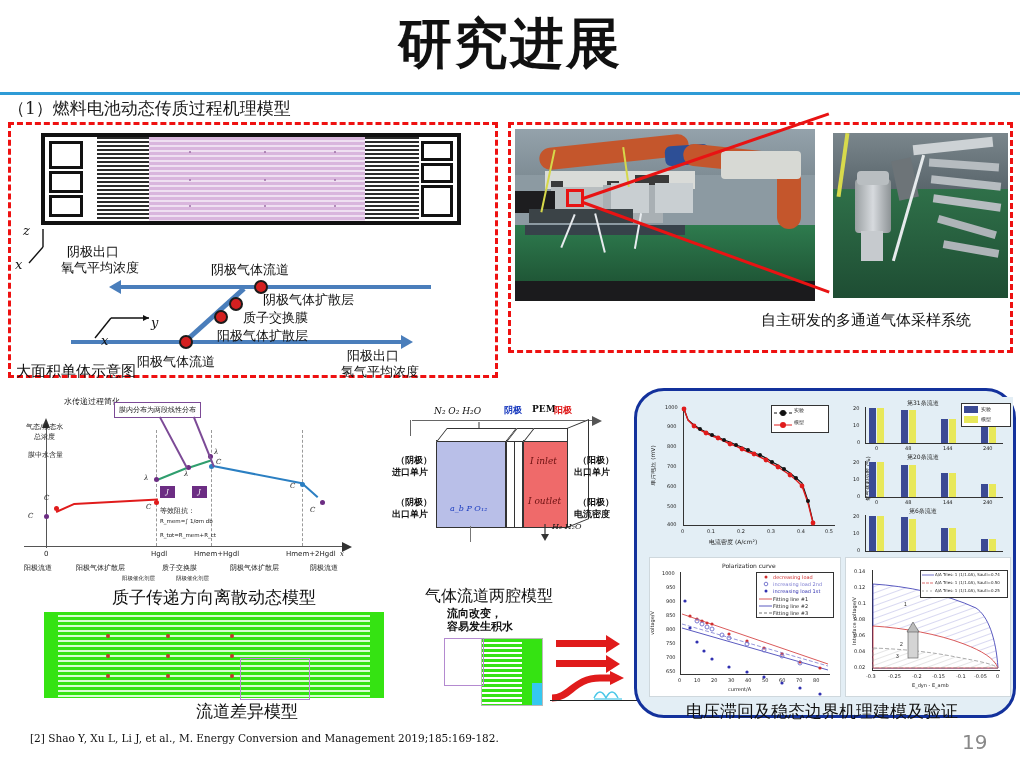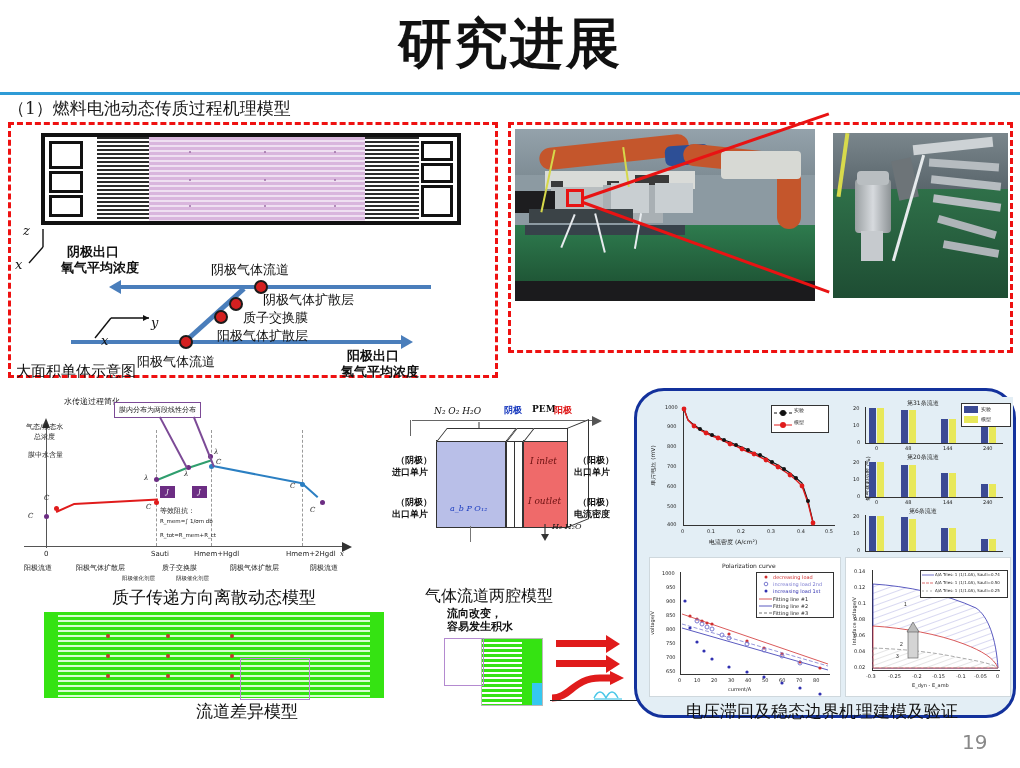--- a/index.html
+++ b/index.html
@@ -39,21 +39,21 @@
   
   .axis-mini{position:absolute;font-style:italic;font-family:"DejaVu Serif","Liberation Serif",serif;font-size:13px;color:#111;}
   
   .flowline{position:absolute;height:4px;background:#4a7ebb;}
   .flowhead{position:absolute;width:0;height:0;border-top:7px solid transparent;border-bottom:7px solid transparent;}
   .flowhead.left{border-right:12px solid #4a7ebb;}
   .flowhead.right{border-left:12px solid #4a7ebb;}
   .diag-band{position:absolute;background:#4a7ebb;height:5px;transform-origin:left center;}
   .reddot{position:absolute;width:10px;height:10px;border-radius:50%;background:#d42020;border:2px solid #1b1b1b;}
   .cn-lab{position:absolute;font-family:"DejaVu Serif","Liberation Serif",serif;font-size:13px;color:#111;white-space:nowrap;}
-  .cn-lab.b{font-weight:bold;}
+  .cn-lab.b{font-weight:normal;}
   #schematic-caption{left:16px;top:362px;font-family:"DejaVu Serif","Liberation Serif",serif;font-size:15px;color:#111;}
   
   #photo-main{position:absolute;left:4px;top:4px;width:300px;height:172px;overflow:hidden;
     background:linear-gradient(#8d9aa2,#6f7d84 38%,#2d6b45 60%,#19452c 100%);}
   #photo-zoom{position:absolute;left:322px;top:8px;width:175px;height:165px;overflow:hidden;
     background:linear-gradient(#7e8a8f,#5d6a70 35%,#2f6f49 62%,#1d4b31 100%);}
   .ph-el{position:absolute;}
   #photo-caption{position:absolute;left:250px;top:186px;font-family:"DejaVu Serif","Liberation Serif",serif;font-size:15px;color:#111;}
   .callout{position:absolute;background:#e81313;transform-origin:left center;height:3px;}
   #zoom-box{position:absolute;border:3px solid #e81313;box-sizing:border-box;}
@@ -209,20 +209,21 @@
     <div class="ph-el" style="left:28px;top:98px;width:22px;height:30px;background:#c6cace;"></div>
     <div class="ph-el" style="left:62px;top:26px;width:20px;height:40px;background:#6d7478;transform:rotate(-12deg);"></div>
     <div class="ph-el" style="left:80px;top:8px;width:80px;height:10px;background:#cdd2d5;transform:rotate(-6deg);"></div>
     <div class="ph-el" style="left:96px;top:28px;width:70px;height:8px;background:#b6bcc0;transform:rotate(4deg);"></div>
     <div class="ph-el" style="left:98px;top:46px;width:70px;height:8px;background:#b6bcc0;transform:rotate(6deg);"></div>
     <div class="ph-el" style="left:100px;top:66px;width:68px;height:8px;background:#b6bcc0;transform:rotate(8deg);"></div>
     <div class="ph-el" style="left:74px;top:20px;width:3px;height:110px;background:#e6eaec;transform:rotate(16deg);"></div>
     <div class="ph-el" style="left:104px;top:90px;width:60px;height:8px;background:#aeb4b8;transform:rotate(16deg);"></div>
     <div class="ph-el" style="left:110px;top:112px;width:56px;height:8px;background:#aeb4b8;transform:rotate(10deg);"></div>
   </div>
+  <div id="photo-caption">自主研发的多通道气体采样系统</div>
 </div>
 
 <div class="abs" id="panel-water">
   <div id="water-title">水传递过程简化</div>
 
   <div class="axline" style="left:42px;top:40px;width:1.4px;height:122px;"></div>
   <div class="axline" style="left:20px;top:160px;width:320px;height:1.4px;"></div>
   <svg class="abs" style="left:36px;top:32px;" width="14" height="12">
       <polygon points="6,0 2,10 10,10" fill="#333"></polygon>
     </svg>
@@ -272,21 +273,21 @@
   <div class="seg" style="left:190px;top:30px;width:54px;background:#7c4a96;transform:rotate(68deg);"></div>
 
   <div class="jbadge" style="left:156px;top:100px;">J</div>
   <div class="jbadge" style="left:188px;top:100px;">J</div>
 
   <div class="wlab" style="left:156px;top:120px;">等效阻抗：</div>
   <div class="wlab" style="left:156px;top:132px;font-size:5.5px;">R_mem=∫ 1/σm db</div>
   <div class="wlab" style="left:156px;top:146px;font-size:5.5px;">R_tot=R_mem+R_ct</div>
 
   <div class="wlab" style="left:40px;top:164px;">0</div>
-  <div class="wlab" style="left:147px;top:164px;">Sauti</div>
+  <div class="wlab" style="left:147px;top:164px;">Hgdl</div>
   <div class="wlab" style="left:190px;top:164px;">Hmem+Hgdl</div>
   <div class="wlab" style="left:282px;top:164px;">Hmem+2Hgdl</div>
   <div class="wlab it" style="left:336px;top:164px;">x</div>
 
   <div class="wlab" style="left:20px;top:177px;">阳极流道</div>
   <div class="wlab" style="left:72px;top:177px;">阳极气体扩散层</div>
   <div class="wlab" style="left:158px;top:177px;">质子交换膜</div>
   <div class="wlab" style="left:226px;top:177px;">阴极气体扩散层</div>
   <div class="wlab" style="left:306px;top:177px;">阴极流道</div>
   <div class="wlab" style="left:118px;top:189px;font-size:5.5px;">阳极催化剂层</div>
@@ -652,14 +653,15 @@
         <line x1="0" y1="4" x2="12" y2="4" stroke="#3030b0" stroke-width="0.7"></line>
         <line x1="0" y1="12" x2="12" y2="12" stroke="#d03030" stroke-width="0.7" stroke-dasharray="3,1"></line>
         <line x1="0" y1="20" x2="12" y2="20" stroke="#888" stroke-width="0.7" stroke-dasharray="2,2"></line>
       </svg>
     </div>
   </div>
 </div>
 <div class="abs" id="results-caption">电压滞回及稳态边界机理建模及验证</div>
 
 <div class="abs" id="refs">
+  <div>[2] Shao Y, Xu L, Li J, et al., M. Energy Conversion and Management 2019;185:169-182.</div>
 </div>
 <div class="abs" id="page-number">19</div>
 
 </body></html>

